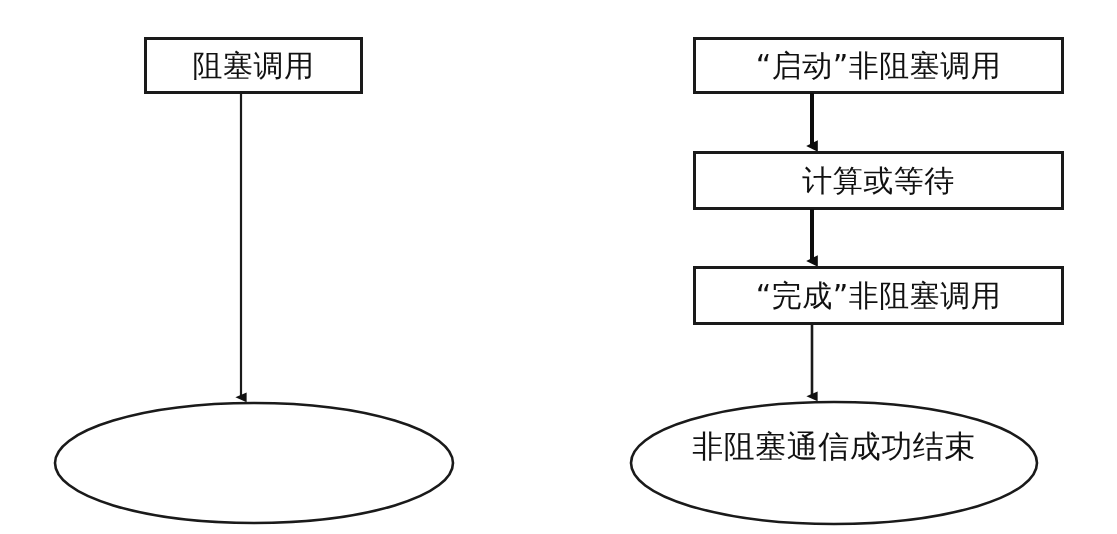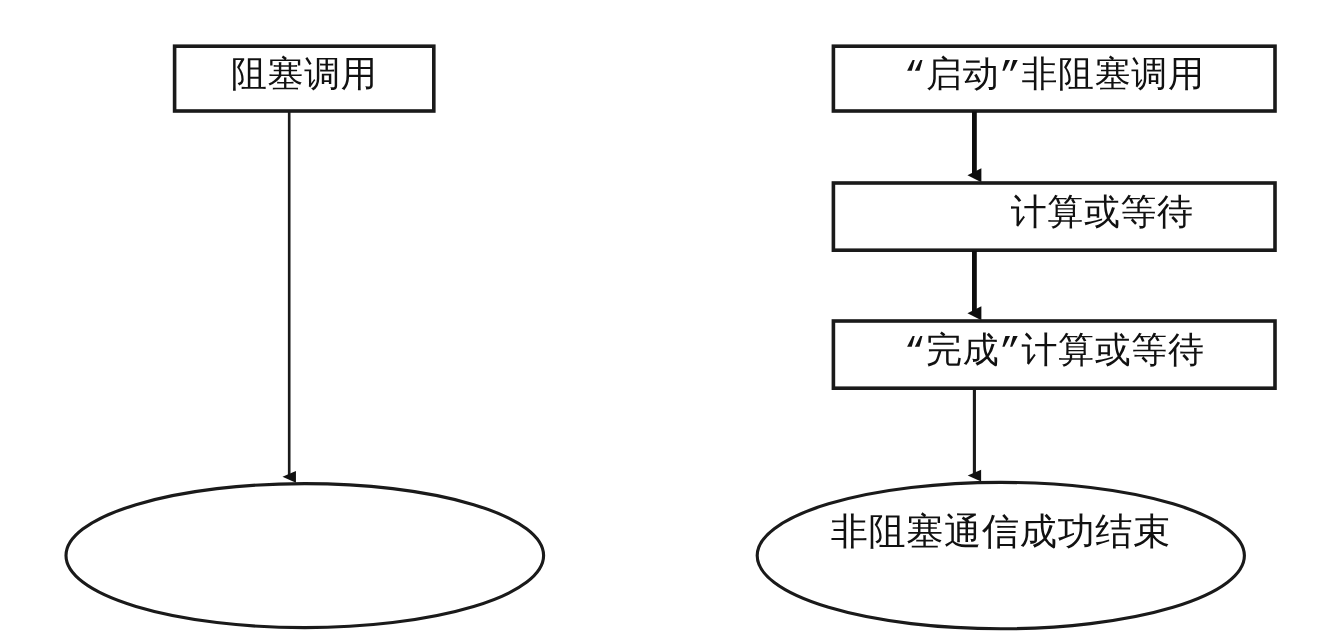--- a/index.html
+++ b/index.html
@@ -9,21 +9,20 @@
   }
   body {
     font-family: "DejaVu Sans", "Liberation Sans", sans-serif;
   }
   #canvas {
     position: relative;
     width: 1117px;
     height: 534px;
     background: #ffffff;
     overflow: hidden;
-    font-family: Liberation Mono, monospace;
   }
   .flow-svg {
     position: absolute;
     left: 0;
     top: 0;
     width: 1117px;
     height: 534px;
   }
   .node-label {
     position: absolute;
@@ -74,19 +73,19 @@
     <line x1="812" y1="324" x2="812" y2="396" stroke="#1a1a1a" stroke-width="2.6" marker-end="url(#arrowThin)"></line>
 
     <ellipse cx="834" cy="463" rx="203" ry="61" fill="#ffffff" stroke="#1a1a1a" stroke-width="2.6"></ellipse>
   </svg>
 
   <div class="node-label box-label" style="left:145px; top:38px; width:217px; height:55px;">阻塞调用</div>
 
 
   <div class="node-label box-label" style="left:694px; top:38px; width:369px; height:55px;border-radius:23px;">“启动”非阻塞调用</div>
 
-  <div class="node-label box-label" style="left:734px; top:152px; width:369px; height:57px;">计算或等待</div>
+  <div class="node-label box-label" style="left:694px; top:152px; width:369px; height:57px;">计算或等待</div>
 
-  <div class="node-label box-label" style="left:694px; top:267px; width:369px; height:57px;">“完成”计算或等待</div>
+  <div class="node-label box-label" style="left:694px; top:267px; width:369px; height:57px;">“完成”非阻塞调用</div>
 
   <div class="node-label ellipse-label" style="left:631px; top:416px; width:406px; height:60px;">非阻塞通信成功结束</div>
 
 </div>
 
 </body></html>

